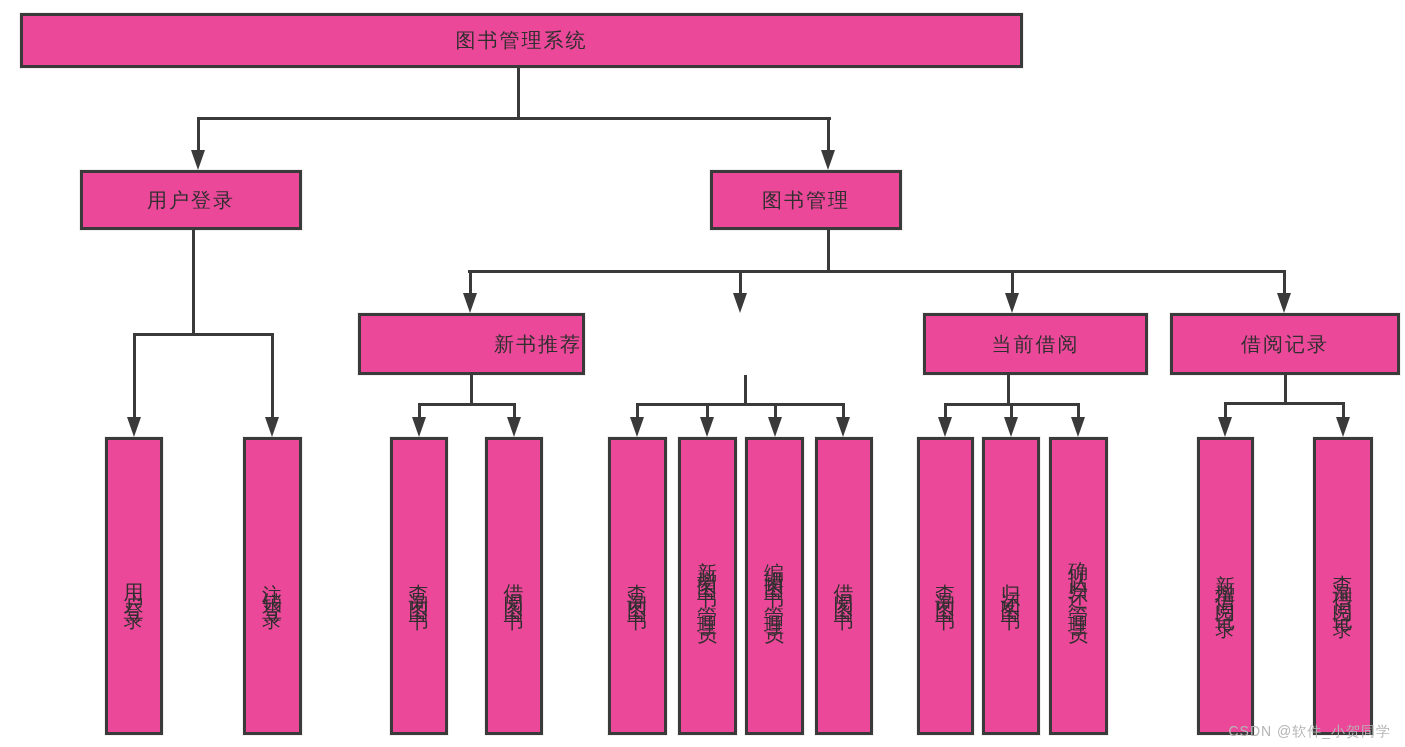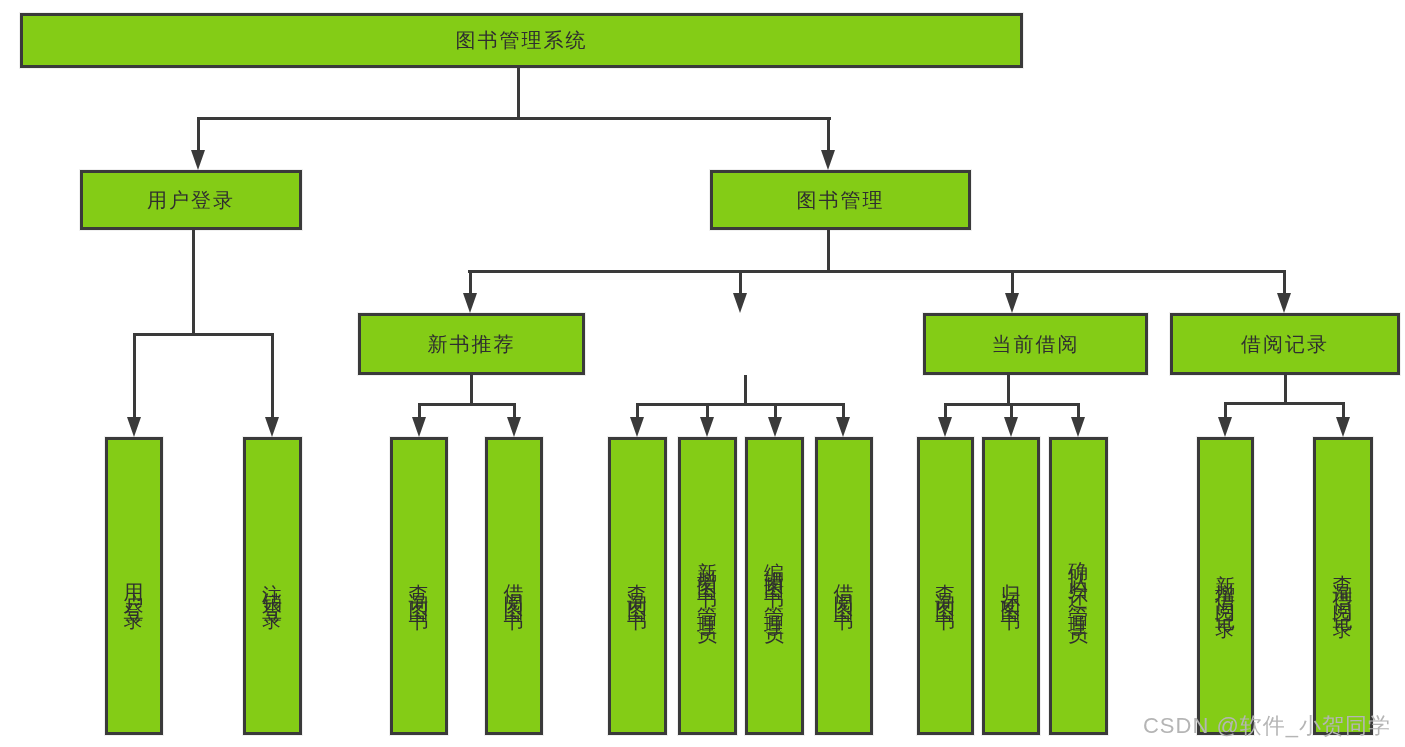--- a/index.html
+++ b/index.html
@@ -1,61 +1,61 @@
 <!DOCTYPE html>
 <html><head>
 <meta charset="utf-8">
 <style>
   html,body{margin:0;padding:0;background:#fff;}
   .canvas{
     position:relative;width:1405px;height:747px;background:#fff;overflow:hidden;
     font-family:"Liberation Sans","DejaVu Sans",sans-serif;
   }
   .node{
-    position:absolute;box-sizing:border-box;background:#84cc16;
+    position:absolute;box-sizing:border-box;background:#ec4899;
     border:3px solid #3a3a3a;display:flex;align-items:center;justify-content:center;
     box-shadow:0 0 0 1px rgba(0,0,0,0.06);
   }
   .node .lbl{
     color:#2f2f2f;font-size:20px;letter-spacing:2px;white-space:nowrap;
   }
   .leaf .lbl{
     writing-mode:vertical-rl;text-orientation:mixed;
     font-size:20px;letter-spacing:9px;line-height:1;white-space:nowrap;
   }
   .hline,.vline{position:absolute;background:#3a3a3a;}
   .hline{height:3px;}
   .vline{width:3px;}
   .arrow{
     position:absolute;width:0;height:0;
     border-left:7px solid transparent;border-right:7px solid transparent;
     border-top:20px solid #3a3a3a;
   }
   .watermark{
     position:absolute;right:14px;bottom:6px;color:#b5b5b5;
-    font-size:22px;letter-spacing:1px;white-space:nowrap;
+    font-size:14px;letter-spacing:1px;white-space:nowrap;
   }
 </style>
 </head>
 <body>
 
 <div class="canvas">
 
   <div class="node" style="left:20px;top:13px;width:1003px;height:55px;">
     <span class="lbl">图书管理系统</span>
   </div>
 
   <div class="node" style="left:80px;top:170px;width:222px;height:60px;">
     <span class="lbl">用户登录</span>
   </div>
-  <div class="node" style="left:710px;top:170px;width:261px;height:60px;">
+  <div class="node" style="left:710px;top:170px;width:192px;height:60px;">
     <span class="lbl">图书管理</span>
   </div>
 
-  <div class="node" style="left:358px;top:313px;width:227px;height:62px;">
+  <div class="node" style="left:358px;top:313px;width:227px;height:62px;justify-content:flex-end;">
     <span class="lbl">新书推荐</span>
   </div>
   <div class="node" style="left:903px;top:313px;width:225px;height:62px;margin-left:20px;">
     <span class="lbl">当前借阅</span>
   </div>
   <div class="node" style="left:1170px;top:313px;width:230px;height:62px;">
     <span class="lbl">借阅记录</span>
   </div>
 
   <div class="node leaf" style="left:105px;top:437px;width:58px;height:298px;">

